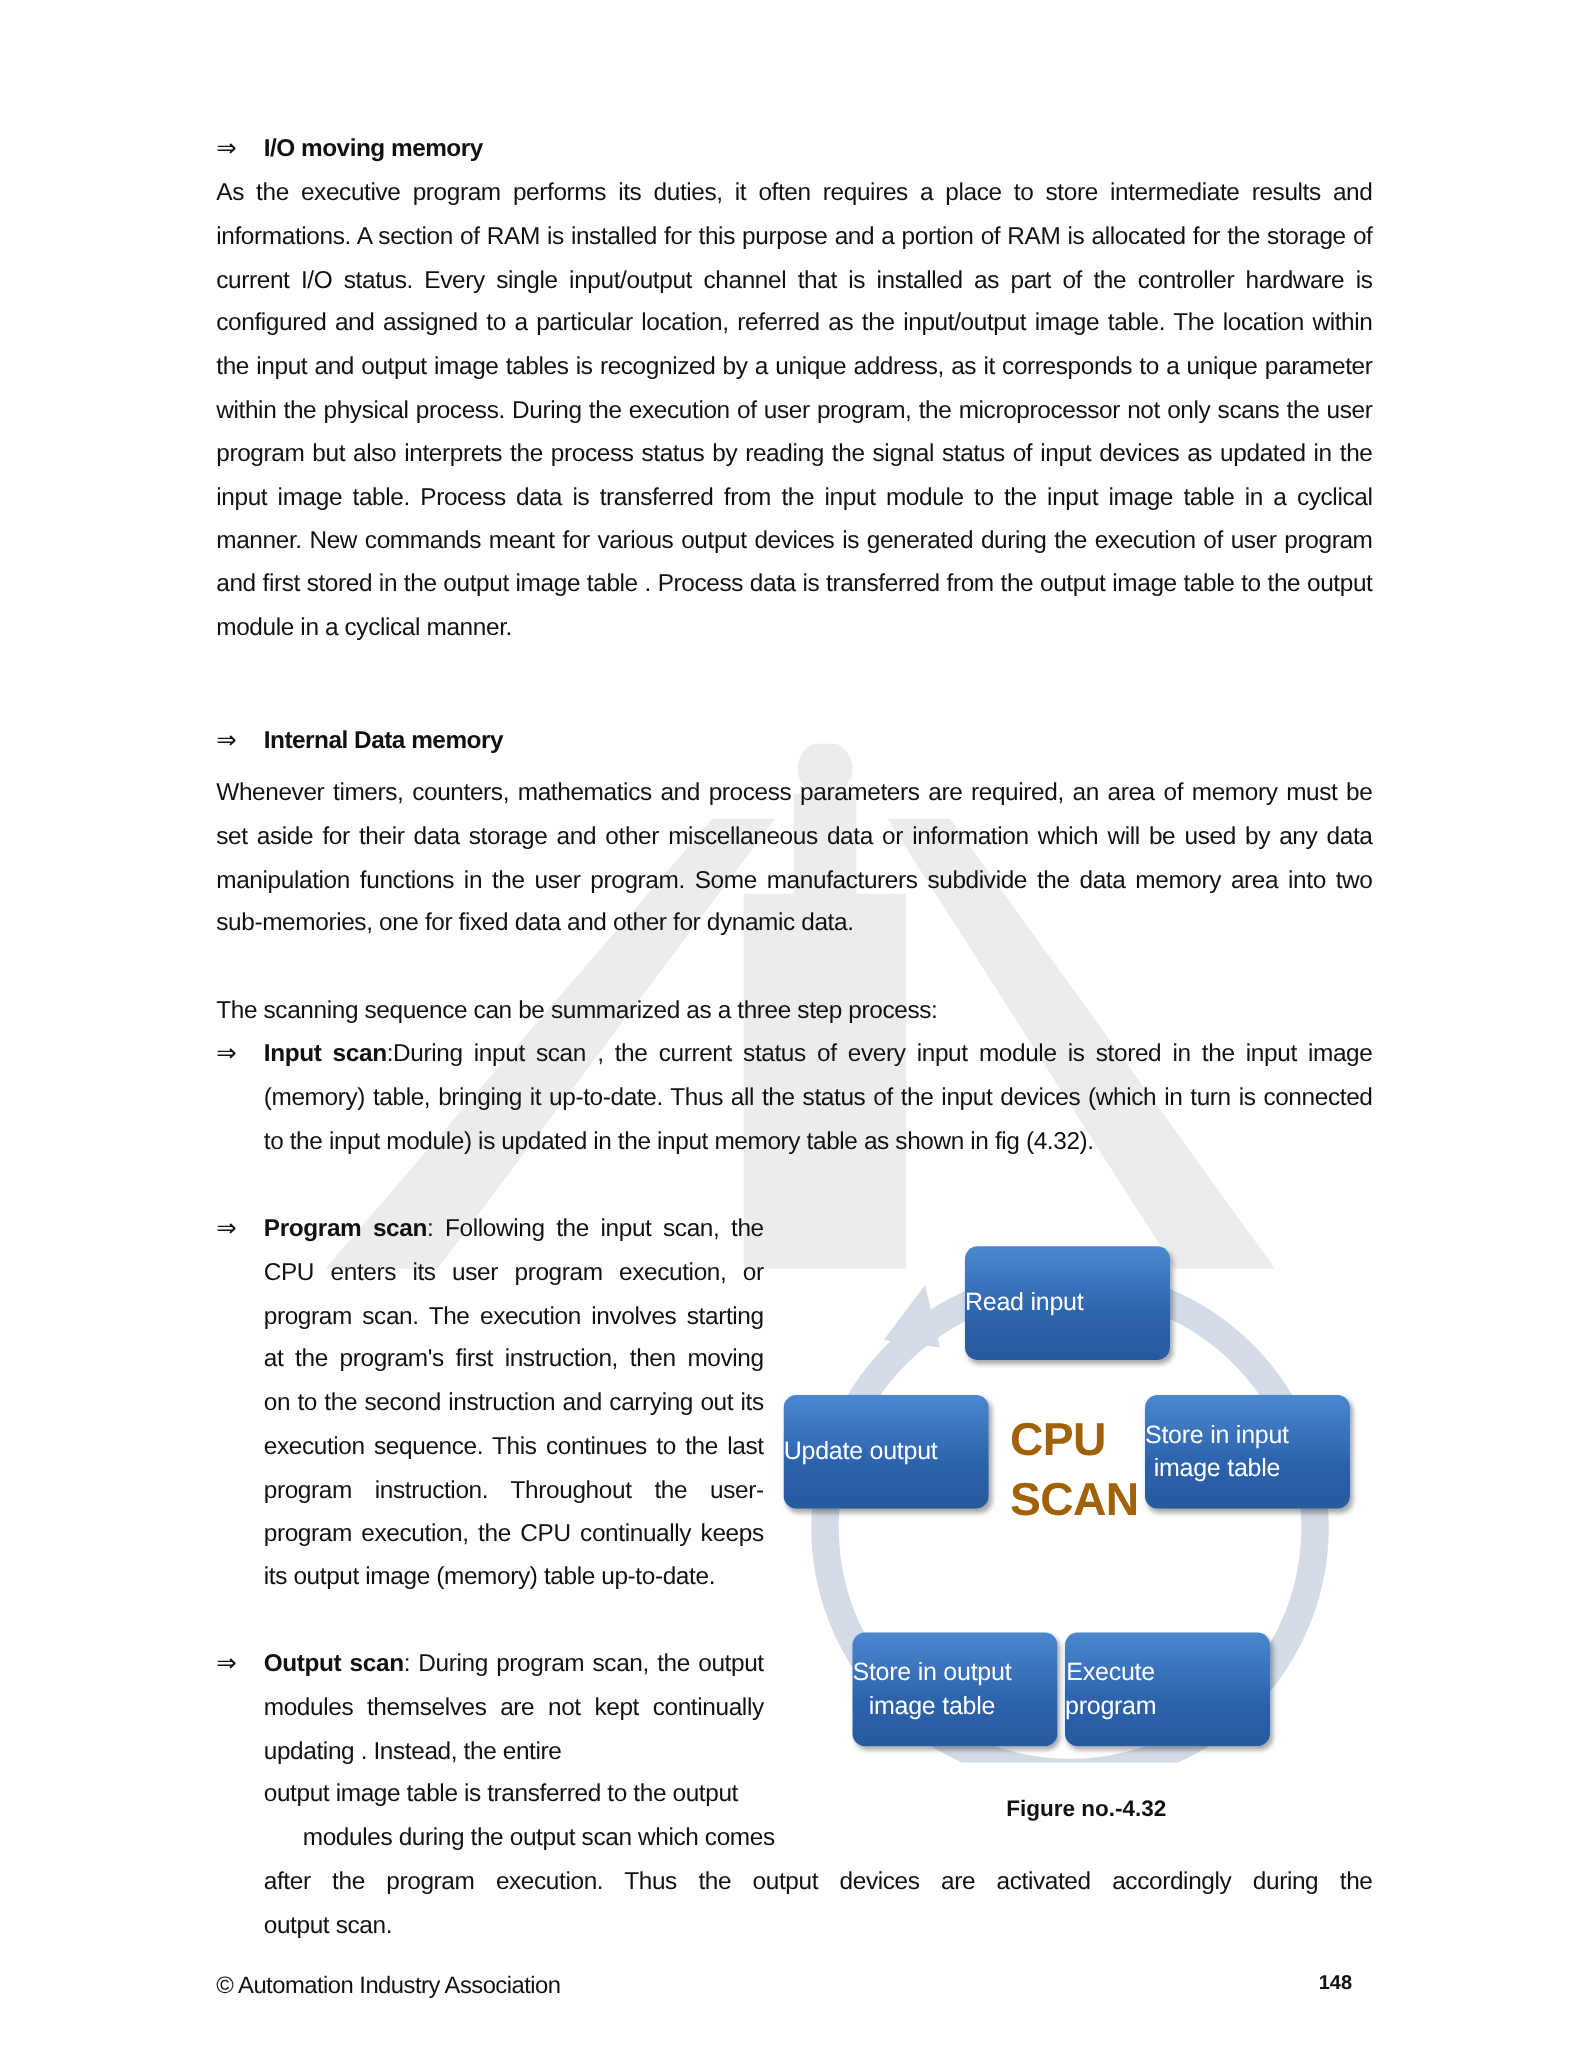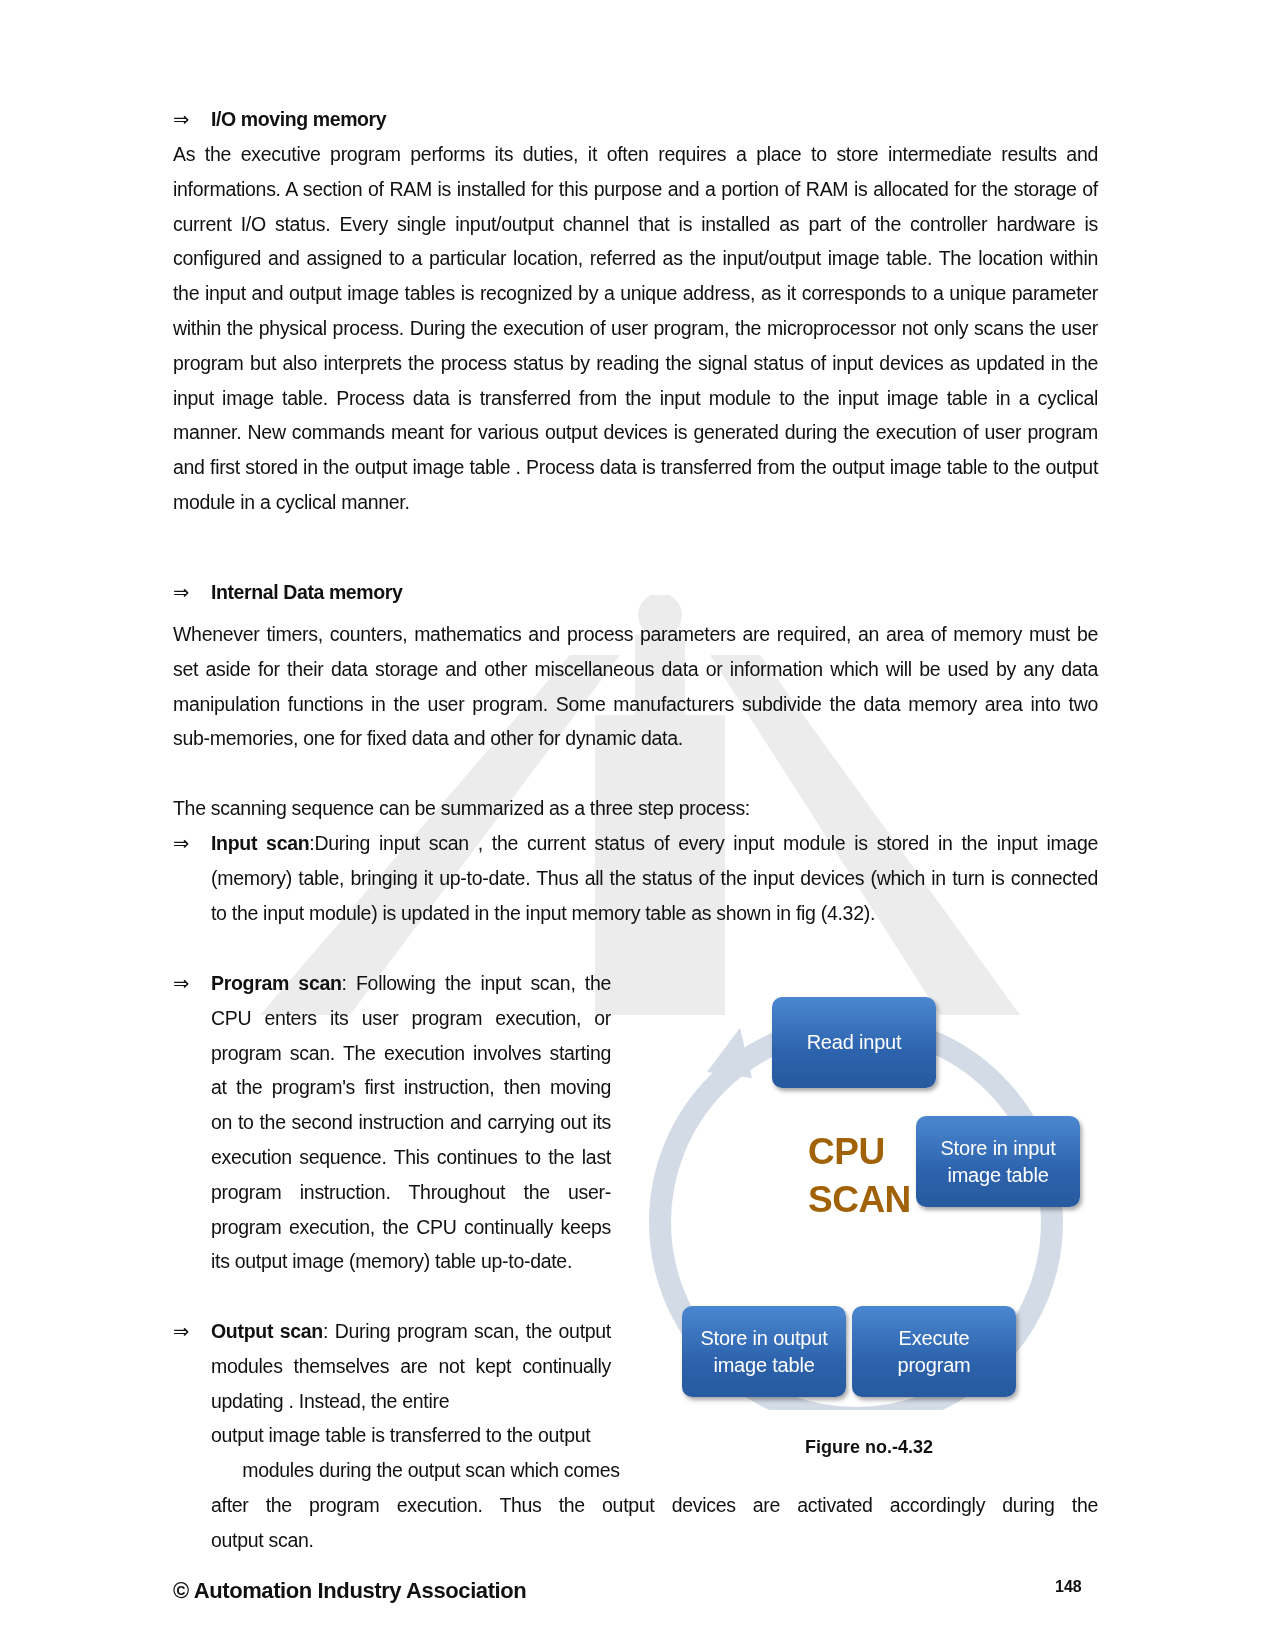--- a/index.html
+++ b/index.html
@@ -12,25 +12,25 @@
   .arrow { display: inline-block; width: 38px; font-weight: normal; }
   .block { position: absolute; left: 0; width: 925px; }
   .bullet { position: absolute; left: 0; width: 38px; font-size: 19.5px; line-height: 34.8px; }
   .indent { position: absolute; left: 38px; }
   b { font-weight: bold; }
   .last-line { text-align-last: justify; }
   .diagram { position: absolute; left: 612px; top: 990px; width: 480px; height: 420px; z-index: 2; }
   .node { position: absolute; width: 164px; height: 91px; border-radius: 10px;
           background: linear-gradient(#4b87d0, #2d63ad 60%, #275a9e);
           box-shadow: 2px 3px 4px rgba(0,0,0,0.35);
-          color: #fff; display: flex; align-items: center; justify-content: center;
+          color: #fff; display: flex; align-items: center; justify-content: flex-start;
           text-align: center; font-size: 20px; line-height: 27px; letter-spacing: -0.2px; }
   .cpu { position: absolute; left: 196px; top: 138px; font-size: 37px; font-weight: bold; line-height: 48px; color: #a16207; letter-spacing: -0.5px; }
   .caption { position: absolute; left: 805px; top: 1437px; font-size: 18px; font-weight: bold; z-index: 2; }
-  .footer-left { position: absolute; left: 173px; top: 1578px; font-size: 22px; font-weight: bold; letter-spacing: -0.4px; text-align: right; }
+  .footer-left { position: absolute; left: 173px; top: 1578px; font-size: 19px; font-weight: normal; letter-spacing: -0.4px; text-align: right; }
   .footer-right { position: absolute; left: 1055px; top: 1578px; font-size: 16px; font-weight: bold; }
 </style>
 </head>
 <body>
 
 <svg class="watermark" viewBox="0 0 780 420">
   <g fill="#ececec">
     <circle cx="420" cy="20" r="22"></circle>
     <polygon points="395,40 445,40 445,420 395,420"></polygon>
     <polygon points="355,120 395,120 395,420 355,420"></polygon>
@@ -83,20 +83,23 @@
   </div>
   <div class="node" style="left:304px; top:126px;">
     <div><span>Store in input</span><br><span>image table</span></div>
   </div>
   <div class="node" style="left:240px; top:316px;">
     <div><span>Execute</span><br><span>program</span></div>
   </div>
   <div class="node" style="left:70px; top:316px;">
     <div><span>Store in output</span><br><span>image table</span></div>
   </div>
+  <div class="node" style="left:15px; top:126px;">
+    <div><span>Update output</span></div>
+  </div>
   <div class="cpu">
     <div>CPU</div>
     <div>SCAN</div>
   </div>
 </div>
 <div class="caption">Figure no.-4.32</div>
 
 <div class="footer-left">© Automation Industry Association</div>
 <div class="footer-right">148</div>
 

